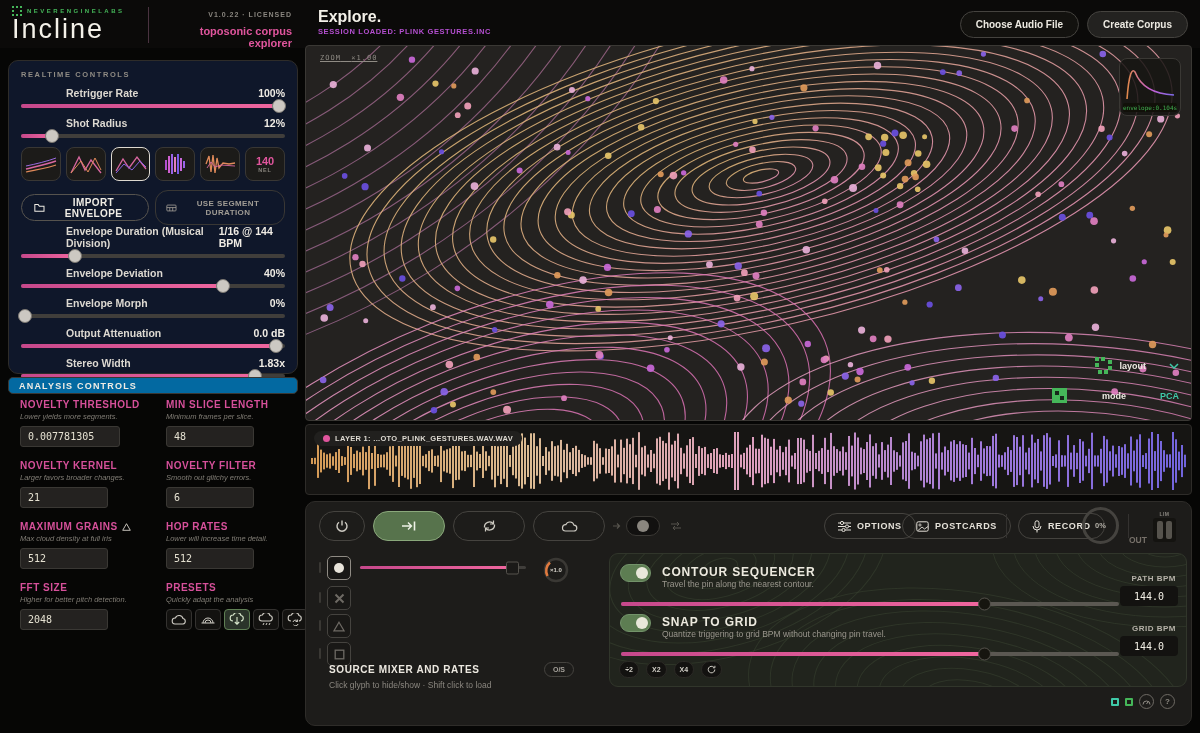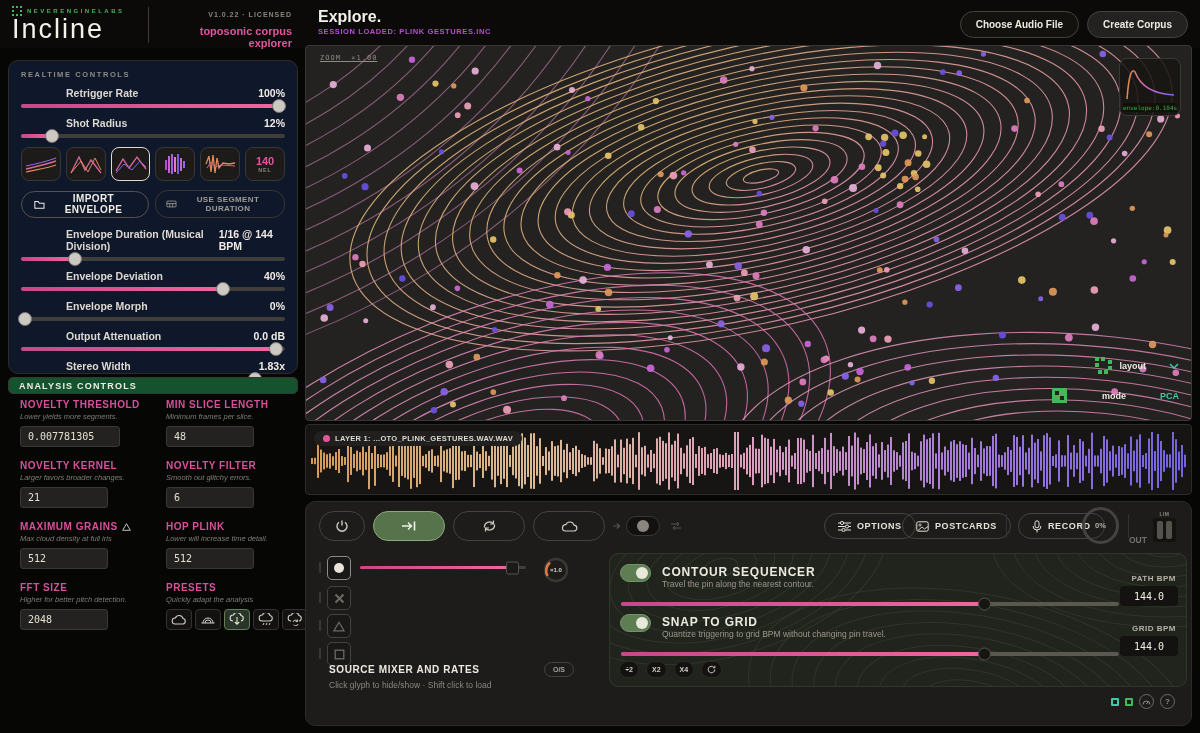--- a/index.html
+++ b/index.html
@@ -30,25 +30,25 @@
   .srow-label { font-size:10.5px; font-weight:bold; color:#ddd9d1; }
   .srow-value { font-size:10.5px; font-weight:bold; color:#f0ece4; }
   .track { position:relative; height:4px; background:#403e3b; border-radius:2px; }
   .fill { position:relative; height:4px; border-radius:2px; background:linear-gradient(90deg,#c6488b,#f0679f); }
   .fill::after { content:''; position:absolute; right:-6px; top:50%; transform:translateY(-50%); width:12px; height:12px; border-radius:50%; background:#ccc8c2; border:1px solid #7c7872; }
   .env-btns { display:flex; gap:5px; margin:4px 0 9px 0; }
   .env-btn { width:41px; height:34px; background:#1c1b19; border:1px solid #393734; border-radius:8px; display:flex; flex-direction:column; align-items:center; justify-content:center; cursor:pointer; }
   .env-btn.sel { border-color:#ded9d0; }
   .env-num { font-size:11px; font-weight:bold; color:#e0559d; line-height:11px; }
   .env-sub { font-size:5.5px; font-weight:bold; letter-spacing:.8px; color:#8a867f; }
-  .imp-row { display:flex; gap:6px; align-items:center; margin-bottom:10px; }
+  .imp-row { display:flex; gap:6px; align-items:center; }
   .imp-btn { height:27px; border-radius:14px; border:1px solid #56534e; background:transparent; color:#f0ede5; font-size:10px; font-weight:bold; letter-spacing:.4px; padding:0 12px; display:flex; align-items:center; gap:6px; cursor:pointer; font-family:inherit; }
-  .seg-btn { height:28px; border-radius:13px; border:1px solid #393734; background:transparent; color:#a09c94; font-size:8px; font-weight:bold; letter-spacing:.4px; padding:12px 10px; display:flex; align-items:center; gap:5px; cursor:pointer; font-family:inherit; }
-
-  .an-header { position:absolute; left:8px; top:377px; width:290px; height:17px; background:#14532d; border:1px solid #3a3733; border-radius:5px; display:flex; align-items:center; padding-left:10px; font-size:9px; font-weight:bold; letter-spacing:1.2px; color:#f0ede5; }
+  .seg-btn { height:35px; border-radius:13px; border:1px solid #393734; background:transparent; color:#a09c94; font-size:8px; font-weight:bold; letter-spacing:.4px; padding:12px 10px; display:flex; align-items:center; gap:5px; cursor:pointer; font-family:inherit; }
+
+  .an-header { position:absolute; left:8px; top:377px; width:290px; height:17px; background:#0369a1; border:1px solid #3a3733; border-radius:5px; display:flex; align-items:center; padding-left:10px; font-size:9px; font-weight:bold; letter-spacing:1.2px; color:#f0ede5; }
   .an-grid { position:absolute; left:8px; top:399px; width:290px; padding:0 12px; display:grid; grid-template-columns:138px 1fr; column-gap:8px; row-gap:13px; }
   .fld-label { font-size:10px; font-weight:bold; letter-spacing:.5px; color:#d6509a; display:flex; align-items:center; gap:4px; }
   .fld-desc { margin-top:2px; font-size:7.5px; font-style:italic; color:#817d75; }
   .fld-box { margin-top:5px; width:88px; height:21px; background:#242220; border:1px solid #3a3834; border-radius:3px; font-family:"DejaVu Sans Mono",monospace; font-size:10px; color:#e5e1d1; line-height:19px; padding-left:7px; overflow:hidden; white-space:nowrap; }
   .fld-box.wide { width:100px; }
   .preset-row { margin-top:5px; display:flex; gap:3px; }
   .p-btn { width:26px; height:21px; background:#131210; border:1px solid #343230; border-radius:4px; display:flex; align-items:center; justify-content:center; color:#cfccc4; cursor:pointer; }
   .p-btn.sel { background:#2b342a; border-color:#5f7f54; color:#d9e8cd; }
 
   
@@ -307,21 +307,21 @@
     <div class="fld-label">
         <span>MAXIMUM GRAINS</span>
       <svg width="9" height="8" viewBox="0 0 9 8" fill="none">
           <path d="M4.5 0.7 8.3 7.3H0.7z" stroke="#d8d4cc" stroke-width=".9"></path>
         </svg>
     </div>
     <div class="fld-desc">Max cloud density at full iris</div>
     <div class="fld-box">512</div>
   </div>
   <div>
-    <div class="fld-label">HOP PLINK</div>
+    <div class="fld-label">HOP RATES</div>
     <div class="fld-desc">Lower will increase time detail.</div>
     <div class="fld-box">512</div>
   </div>
   <div>
     <div class="fld-label">FFT SIZE</div>
     <div class="fld-desc">Higher for better pitch detection.</div>
     <div class="fld-box">2048</div>
   </div>
   <div>
     <div class="fld-label">PRESETS</div>

